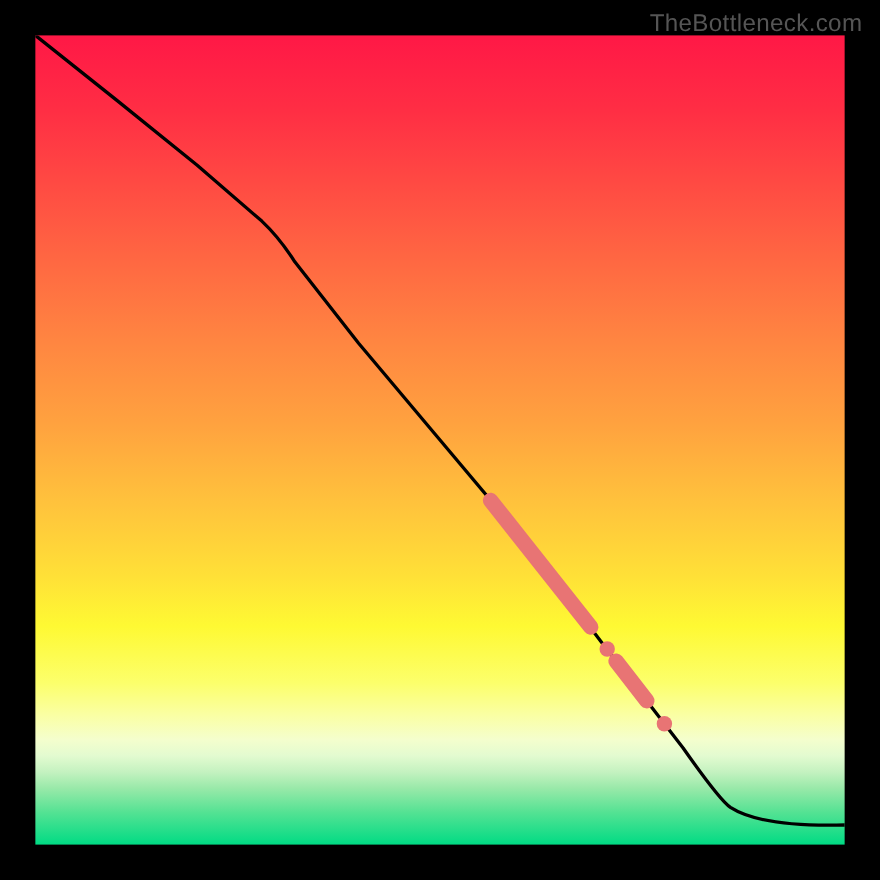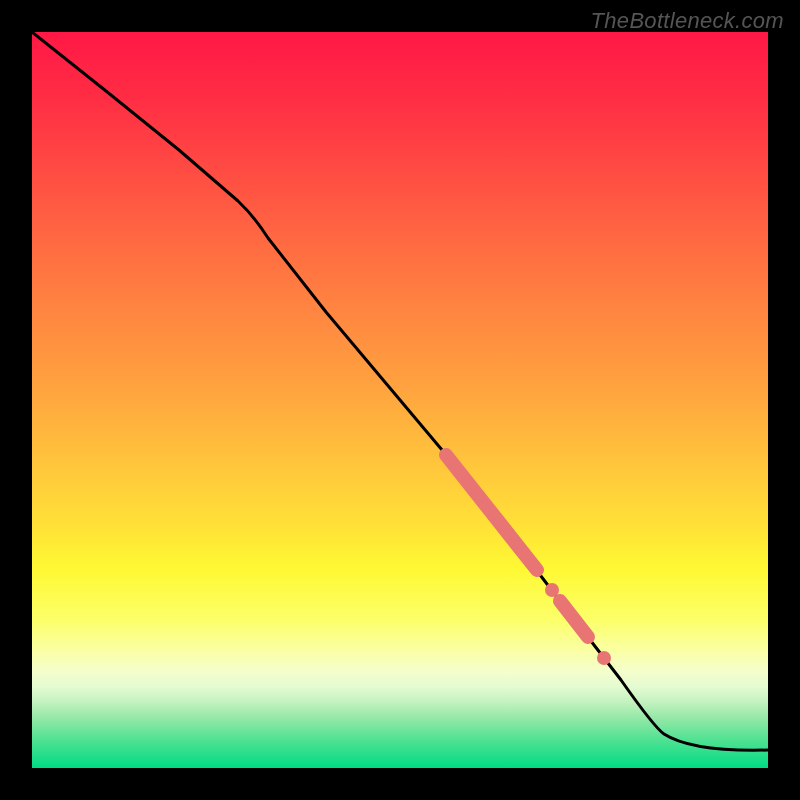--- a/index.html
+++ b/index.html
@@ -55,21 +55,20 @@
     height: 100%;
   }
   .attribution {
     position: absolute;
     top: 8px;
     right: 16px;
     color: #555555;
     font-size: 22px;
     font-weight: 500;
     letter-spacing: 0.3px;
-    font-style: italic;
   }
 </style>
 </head>
 <body>
 
 <div class="stage">
 
   <div class="attribution">TheBottleneck.com</div>
 
   <div class="plot-area">

